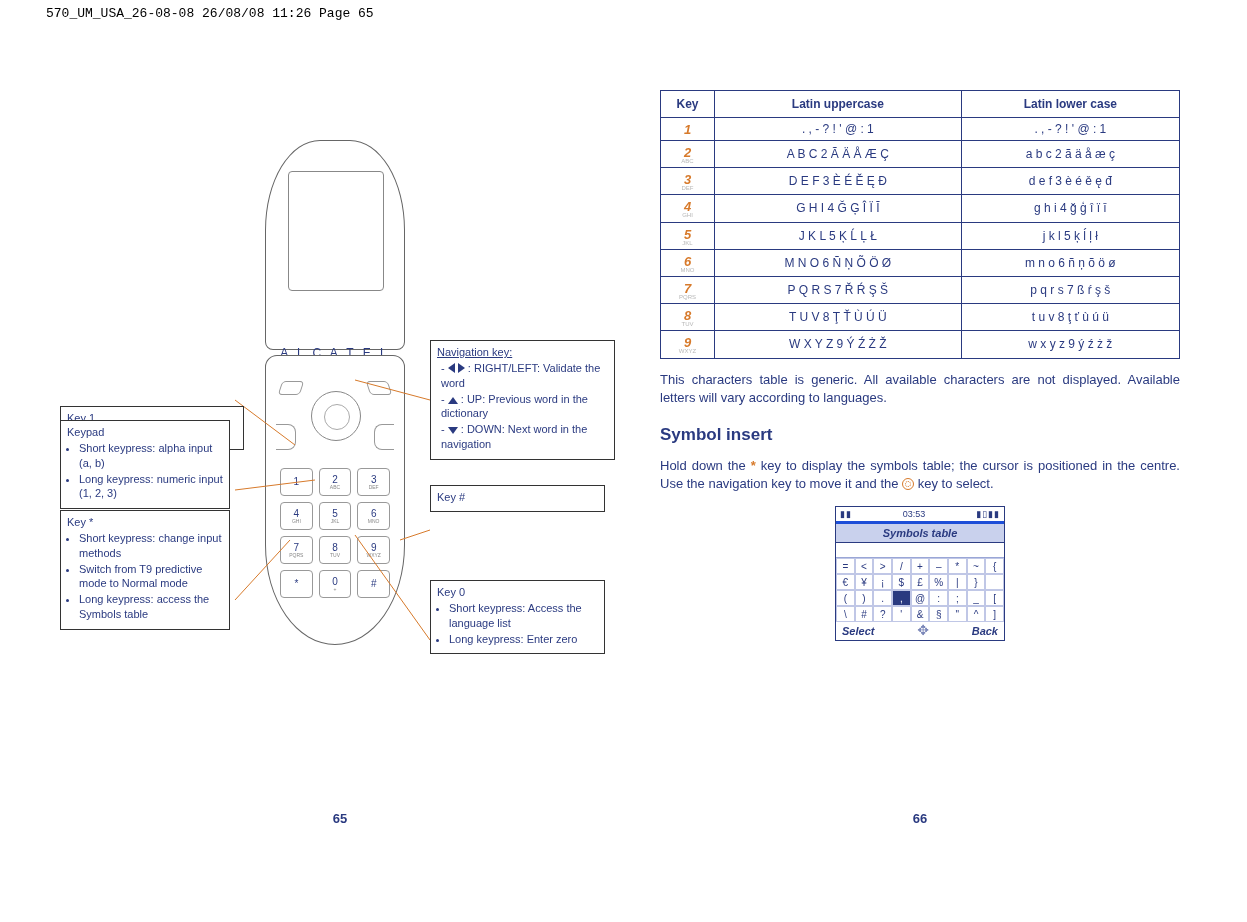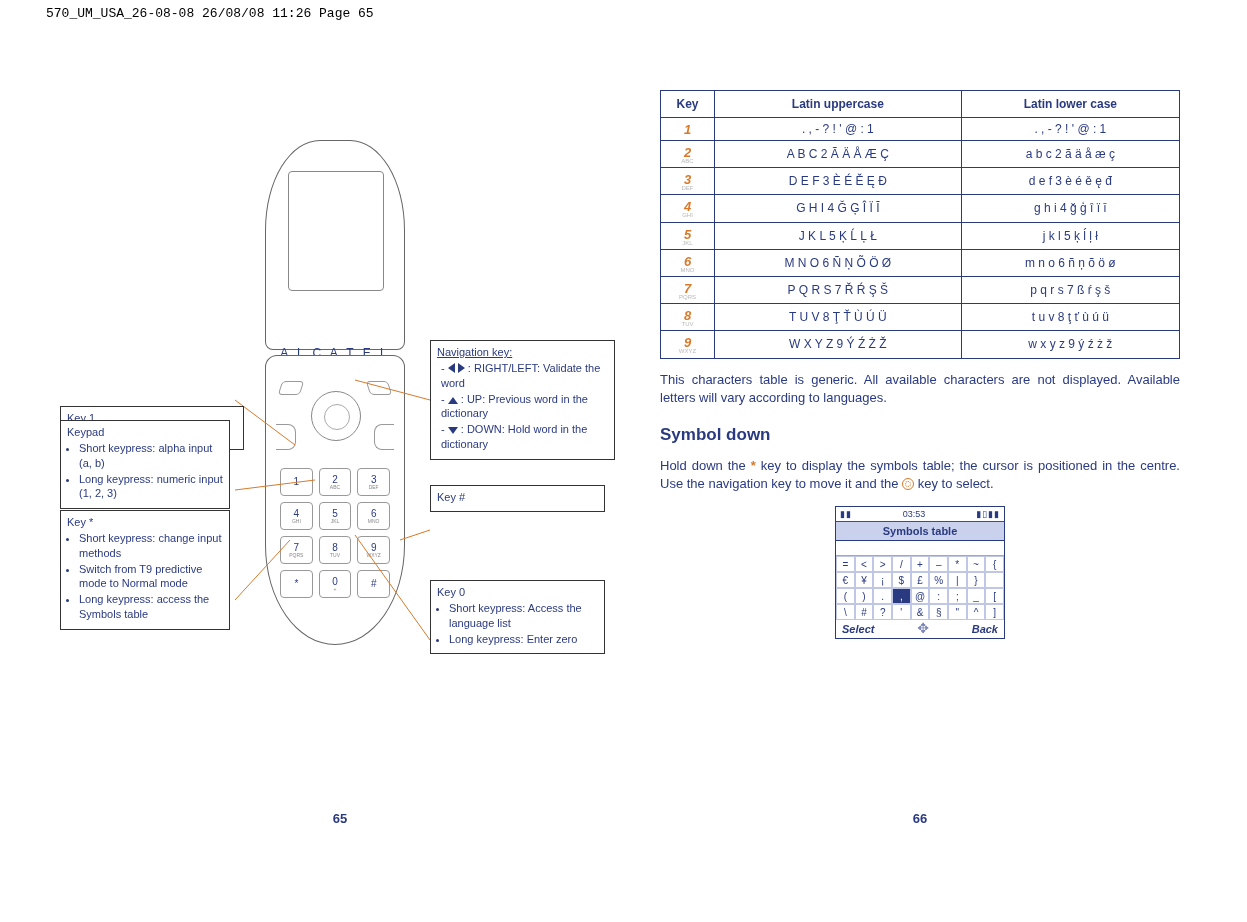--- a/index.html
+++ b/index.html
@@ -213,22 +213,23 @@
     justify-content: space-between;
     padding: 2px 4px;
     font-size: 9px;
     background: #fff;
   }
   .ps-bar .ico { letter-spacing: 1px; }
   .ps-title {
     background: #c9d1ed;
     text-align: center;
     font-weight: bold;
+    font-style: italic;
     padding: 3px 0;
-    border-top: 1px solid #1d4ed8;
+    border-top: 3px solid #1d4ed8;
     border-bottom: 1px solid #2a3a80;
     font-size: 11px;
   }
   .ps-grid {
     display: grid;
     grid-template-columns: repeat(9, 1fr);
     border-top: 1px solid #9aa6d6;
   }
   .ps-grid span {
     border: 0.5px solid #c0c7e6;
@@ -360,21 +361,21 @@
         <li>Switch from T9 predictive mode to Normal mode</li>
         <li>Long keypress: access the Symbols table</li>
       </ul>
   </div>
 
   <div class="callout" style="top:250px; left:350px; width:185px;">
     <span class="title" style="text-decoration: underline;">Navigation key:</span>
     <ul style="list-style:none; padding-left:4px;">
       <li>- <span class="tri tri-l"></span> <span class="tri tri-r"></span><span> : RIGHT/LEFT: Validate the word</span></li>
       <li>- <span class="tri tri-u"></span><span> : UP: Previous word in the dictionary</span></li>
-      <li>- <span class="tri tri-d"></span><span> : DOWN: Hold word in the dictionary</span></li>
+      <li>- <span class="tri tri-d"></span><span> : DOWN: Next word in the navigation</span></li>
     </ul>
   </div>
 
   <div class="callout" style="top:395px; left:350px; width:175px;">
     <span class="title">Key  #</span>
   </div>
 
   <div class="callout" style="top:490px; left:350px; width:175px;">
     <span class="title">Key  0</span>
     <ul id="co-key0">
@@ -440,21 +441,21 @@
         <tr>
           <td class="keycell"><span class="keyglyph">9</span><span class="keysub">WXYZ</span></td>
           <td>W X Y Z 9 Ý Ź Ż Ž</td>
           <td>w x y z 9 ý ź ż ž</td>
         </tr>
       </tbody>
   </table>
 
   <p class="body-text">This characters table is generic. All available characters are not displayed. Available letters will vary according to languages.</p>
 
-  <h3 class="sec">Symbol down</h3>
+  <h3 class="sec">Symbol insert</h3>
 
   <p class="body-text">
     <span>Hold down the </span>
     <span class="sym-inline">*</span>
     <span> key to display the symbols table; the cursor is positioned in the centre. Use the navigation key to move it and the </span>
     <span class="ring-icon"></span>
     <span> key to select.</span>
   </p>
 
   <div class="phone-screen">

